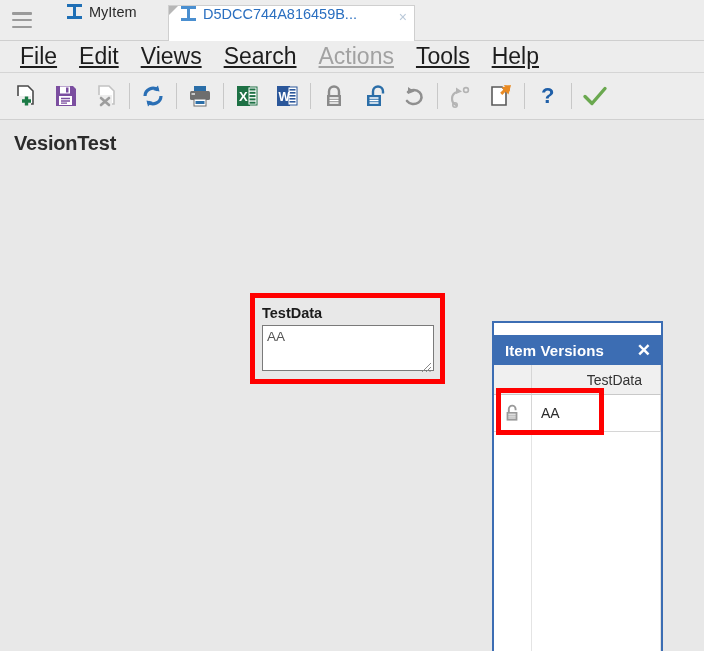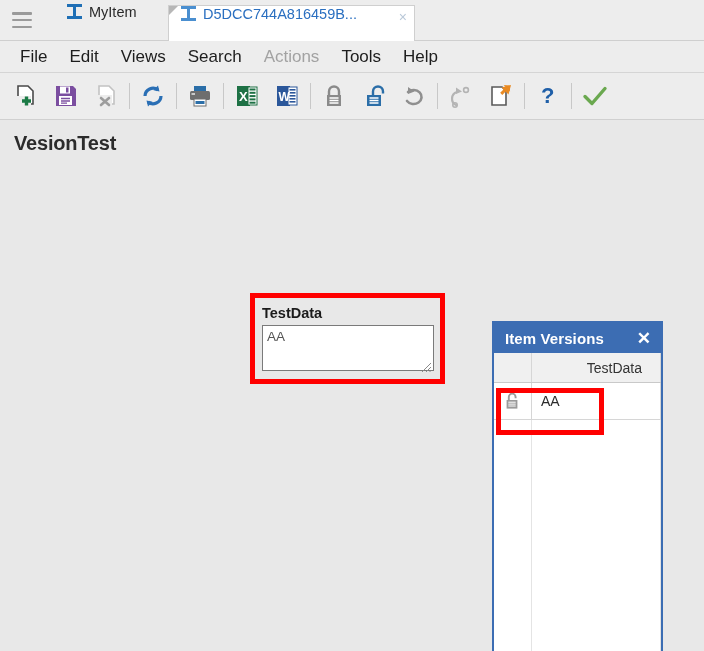--- a/index.html
+++ b/index.html
@@ -91,24 +91,25 @@
     position: absolute;
     left: 0; top: 41px;
     width: 704px; height: 32px;
     background: #ededed;
     border-bottom: 1px solid #d5d5d5;
     display: flex;
     align-items: center;
     padding-left: 9px;
   }
   .menu-item {
-    font-size: 17px;
+    font-size: 23px;
     padding: 2px 11px;
     color: #1d1d1d;
     cursor: default;
+    text-decoration: underline;
   }
   .menu-item.disabled { color: #a2a2a2; }
 
   
   #toolbar {
     position: absolute;
     left: 0; top: 73px;
     width: 704px; height: 47px;
     background: #ededed;
     border-bottom: 1px solid #d0d0d0;
@@ -190,20 +191,21 @@
     border: 2px solid #3c6db3;
   }
   #versions-header {
     height: 30px;
     background: #3c6db3;
     color: #ffffff;
     display: flex;
     align-items: center;
     justify-content: space-between;
     padding: 0 10px 0 11px;
+    margin-top: 12px;
   }
   #versions-title {
     font-size: 15px;
     font-weight: bold;
     letter-spacing: 0.1px;
   }
   #versions-close {
     font-size: 17px;
     font-weight: bold;
     line-height: 1;

